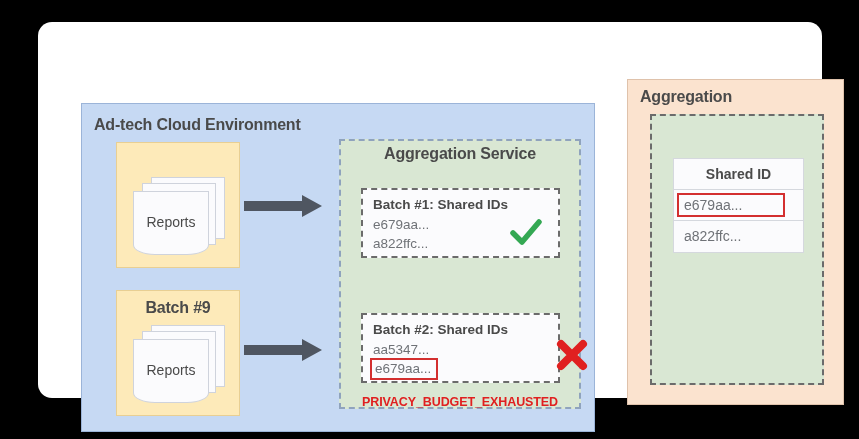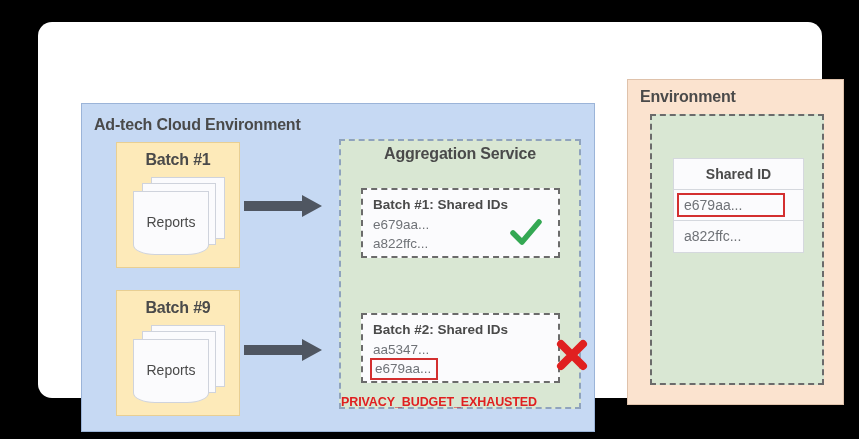--- a/index.html
+++ b/index.html
@@ -203,21 +203,21 @@
     top: 20px;
     width: 40px;
     height: 40px;
   }
 
   #budget-error {
     position: absolute;
     left: 0;
     top: 254px;
     width: 100%;
-    text-align: left;
+    text-align: center;
     font-size: 12.5px;
     font-weight: bold;
     color: #e02020;
     letter-spacing: -0.1px;
   }
 
   
   .panel-orange {
     position: absolute;
     left: 589px;
@@ -299,21 +299,20 @@
 </head>
 <body>
 
 <div id="stage">
   <div id="card">
 
     <div class="panel-blue">
       <div class="panel-title" id="adtech-title">Ad-tech Cloud Environment</div>
 
       <div class="batch-box" id="batch1-box">
-        <div class="batch-label">Batch #1</div>
         <div class="report-stack">
           <div class="sheet s3"></div>
           <div class="sheet s2"></div>
           <div class="sheet s1">
             <div class="sheet-label">Reports</div>
           </div>
         </div>
       </div>
 
       <div class="batch-box" id="batch2-box">
@@ -355,21 +354,21 @@
           <svg class="cross-icon" viewBox="0 0 40 40">
             <path d="M9 9 L31 31 M31 9 L9 31" fill="none" stroke="#e02020" stroke-width="8" stroke-linecap="round"></path>
           </svg>
         </div>
 
         <div id="budget-error">PRIVACY_BUDGET_EXHAUSTED</div>
       </div>
     </div>
 
     <div class="panel-orange">
-      <div class="panel-title" id="coord-title">Environment</div>
+      <div class="panel-title" id="coord-title">Aggregation</div>
 
       <div id="privacy-box">
 
         <div id="id-table">
           <div class="table-head">Shared ID</div>
           <div class="table-row highlighted">e679aa...</div>
           <div class="table-row">a822ffc...</div>
         </div>
       </div>
     </div>

